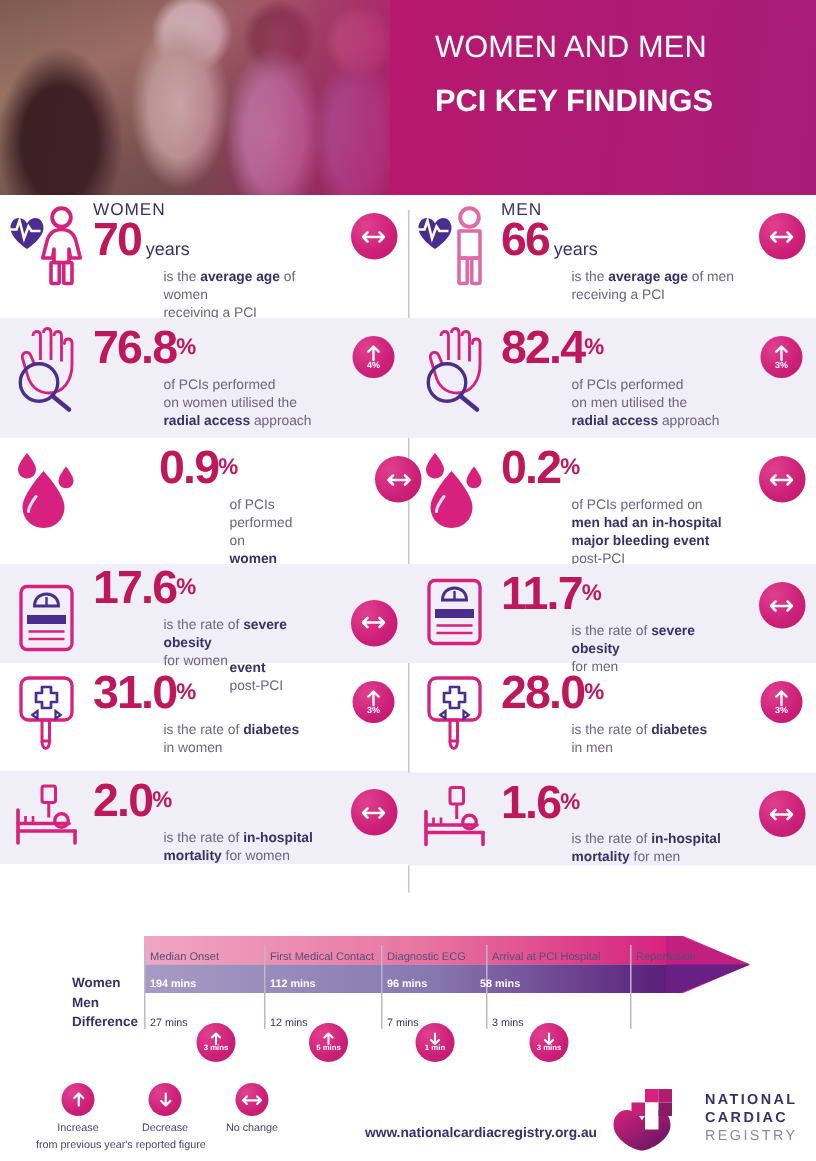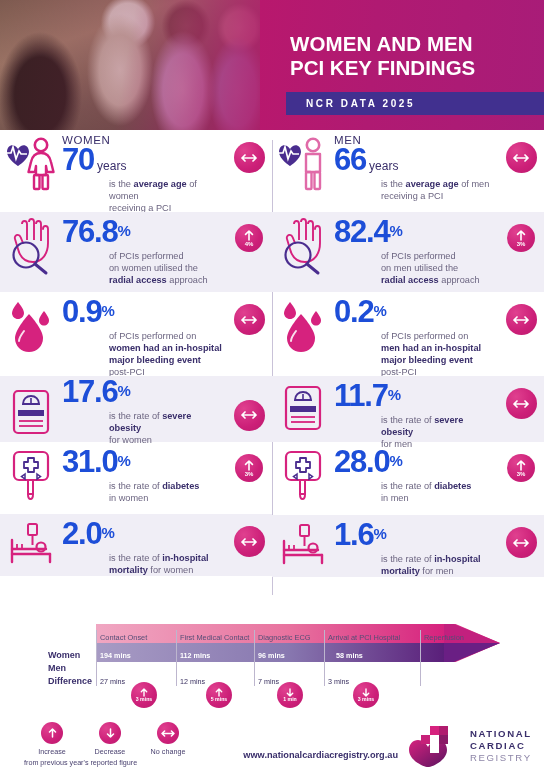--- a/index.html
+++ b/index.html
@@ -29,22 +29,22 @@
   }
   .hdr-photo-tint {
     position:absolute; left:0; top:0; width:280px; height:130px;
     background:linear-gradient(100deg, rgba(180,40,110,0.10) 0%, rgba(180,40,110,0.22) 45%, rgba(178,29,110,0.78) 82%, rgba(178,29,110,0.98) 100%);
   }
   .hdr-right {
     position:absolute; left:260px; top:0; width:284px; height:130px;
     background:linear-gradient(95deg,#b8186d 0%,#b01a72 40%,#a81c78 100%);
   }
   .hdr-title {
-    position:absolute; left:290px; top:32px; width:240px;
-    color:#ffffff; font-size:20.5px; font-weight:bold;
+    position:absolute; left:290px; top:20px; width:240px;
+    color:#ffffff; font-size:20.5px; font-weight:normal;
     letter-spacing:0.1px; line-height:1.2;
   }
   .hdr-title-l2 { position:absolute; left:290px; top:56px; width:250px;
     color:#ffffff; font-size:20.5px; font-weight:bold; line-height:1.2; }
   .hdr-band {
     position:absolute; left:286px; top:92px; width:258px; height:23px;
     background:#41308f;
   }
   .hdr-band span {
     display:block; color:#ffffff; font-size:10px; font-weight:bold;
@@ -63,21 +63,21 @@
   .row { position:relative; width:272px; display:flex; align-items:flex-start; }
   .row.alt { background:#f0eef6; }
 
   .row-icon { width:62px; flex:0 0 62px; display:flex; align-items:center;
     justify-content:center; padding-top:6px; }
   .row-body { flex:1 1 auto; padding-top:4px; padding-right:4px; }
   .row-badge { width:46px; flex:0 0 46px; display:flex; align-items:flex-start;
     justify-content:center; padding-top:12px; }
 
   .grp-label { color:#3a2f6b; font-size:11.5px; letter-spacing:0.6px; margin-bottom:-2px; }
-  .bignum { color:#1d4ed8; font-weight:bold; font-size:31px; line-height:1.05;
+  .bignum { color:#be185d; font-weight:bold; font-size:31px; line-height:1.05;
     letter-spacing:-1.2px; display:inline-block; }
   .unit-pct { font-size:15px; font-weight:bold; vertical-align:super;
     letter-spacing:0; margin-left:0px; }
   .unit-yr { font-size:12px; font-weight:normal; color:#3a2f6b; margin-left:3px; letter-spacing:0; }
   .desc { color:#6b6480; font-size:9.2px; line-height:1.32; margin-top:1px;margin-left:47px; }
   .desc b { color:#3a2f6b; }
 
   
   .badge { width:28px; height:28px; border-radius:50%;
     background:radial-gradient(circle at 32% 28%, #e0408f 0%, #cc1f78 60%, #bb1a6e 100%);
@@ -132,23 +132,20 @@
 </style>
 </head>
 <body>
 
 <div class="header">
   <div class="hdr-photo"></div>
   <div class="hdr-photo-tint"></div>
   <div class="hdr-right"></div>
   <div class="hdr-title">WOMEN AND MEN</div>
   <div class="hdr-title-l2">PCI KEY FINDINGS</div>
-  <div class="hdr-band">
-    <span>NCR DATA 2025</span>
-  </div>
 </div>
 
 <div class="grid">
   <div class="divider"></div>
 
   <div class="col col-w">
 
     <div class="row" style="height:82px;">
       <div class="row-icon">
         <svg width="54" height="56" viewBox="0 0 54 56">
@@ -199,21 +196,21 @@
       <div class="row-badge">
         <div class="badge">
           <svg width="10" height="11" viewBox="0 0 10 11">
               <path d="M5 10V1M1.6 4.4L5 1l3.4 3.4" stroke="#fff" stroke-width="1.6" fill="none" stroke-linecap="round" stroke-linejoin="round"></path>
             </svg>
           <div class="bpct">4%</div>
         </div>
       </div>
     </div>
 
-    <div class="row" style="height:84px;">
+    <div class="row" style="height:84px;gap:44px;">
       <div class="row-icon">
         <svg width="54" height="60" viewBox="0 0 54 60">
           <path d="M25 16c0 0-14 15-14 24 0 8 6 14 14 14s14-6 14-14c0-9-14-24-14-24z" fill="#d6227e"></path>
           <path d="M14 4c0 0-6 7-6 11 0 3.4 2.7 6 6 6s6-2.6 6-6c0-4-6-11-6-11z" fill="#d6227e"></path>
           <path d="M40 13c0 0-5 6-5 9.5 0 2.9 2.2 5 5 5s5-2.1 5-5C45 19 40 13 40 13z" fill="#d6227e"></path>
           <path d="M20 33c-3 4-5 7-5 10" stroke="#fff" stroke-width="2" fill="none" stroke-linecap="round" opacity="0.85"></path>
         </svg>
       </div>
       <div class="row-body">
         <div><span class="bignum">0.9</span><span class="bignum unit-pct">%</span></div>
@@ -519,30 +516,30 @@
     <div class="tl-rowlabel" style="top:20px;">Women</div>
     <div class="tl-rowlabel" style="top:33px;">Men</div>
     <div class="tl-rowlabel" style="top:46px;">Difference</div>
 
     <div class="vline" style="left:48px;"></div>
     <div class="vline" style="left:128px;"></div>
     <div class="vline" style="left:206px;"></div>
     <div class="vline" style="left:276px;"></div>
     <div class="vline" style="left:372px;"></div>
 
-    <div class="tl-cell-h" style="left:52px;">Contact Onset</div>
+    <div class="tl-cell-h" style="left:52px;">Median Onset</div>
     <div class="tl-cell-h" style="left:132px;">First Medical Contact</div>
     <div class="tl-cell-h" style="left:210px;">Diagnostic ECG</div>
     <div class="tl-cell-h" style="left:280px;">Arrival at PCI Hospital</div>
     <div class="tl-cell-h" style="left:376px;">Reperfusion</div>
 
     <div class="tl-val" style="left:52px;  top:21px;">194 mins</div>
     <div class="tl-val" style="left:132px; top:21px;">112 mins</div>
     <div class="tl-val" style="left:210px; top:21px;">96 mins</div>
-    <div class="tl-val" style="left:288px; top:21px;text-align:right;">58 mins</div>
+    <div class="tl-val" style="left:272px; top:21px;text-align:right;">58 mins</div>
 
     <div class="tl-val" style="left:52px;  top:34px;">167 mins</div>
     <div class="tl-val" style="left:132px; top:34px;">100 mins</div>
     <div class="tl-val" style="left:210px; top:34px;">89 mins</div>
     <div class="tl-val" style="left:280px; top:34px;">55 mins</div>
 
     <div class="tl-diff" style="left:52px;  top:47px;">27 mins</div>
     <div class="tl-diff" style="left:132px; top:47px;">12 mins</div>
     <div class="tl-diff" style="left:210px; top:47px;">7 mins</div>
     <div class="tl-diff" style="left:280px; top:47px;">3 mins</div>

